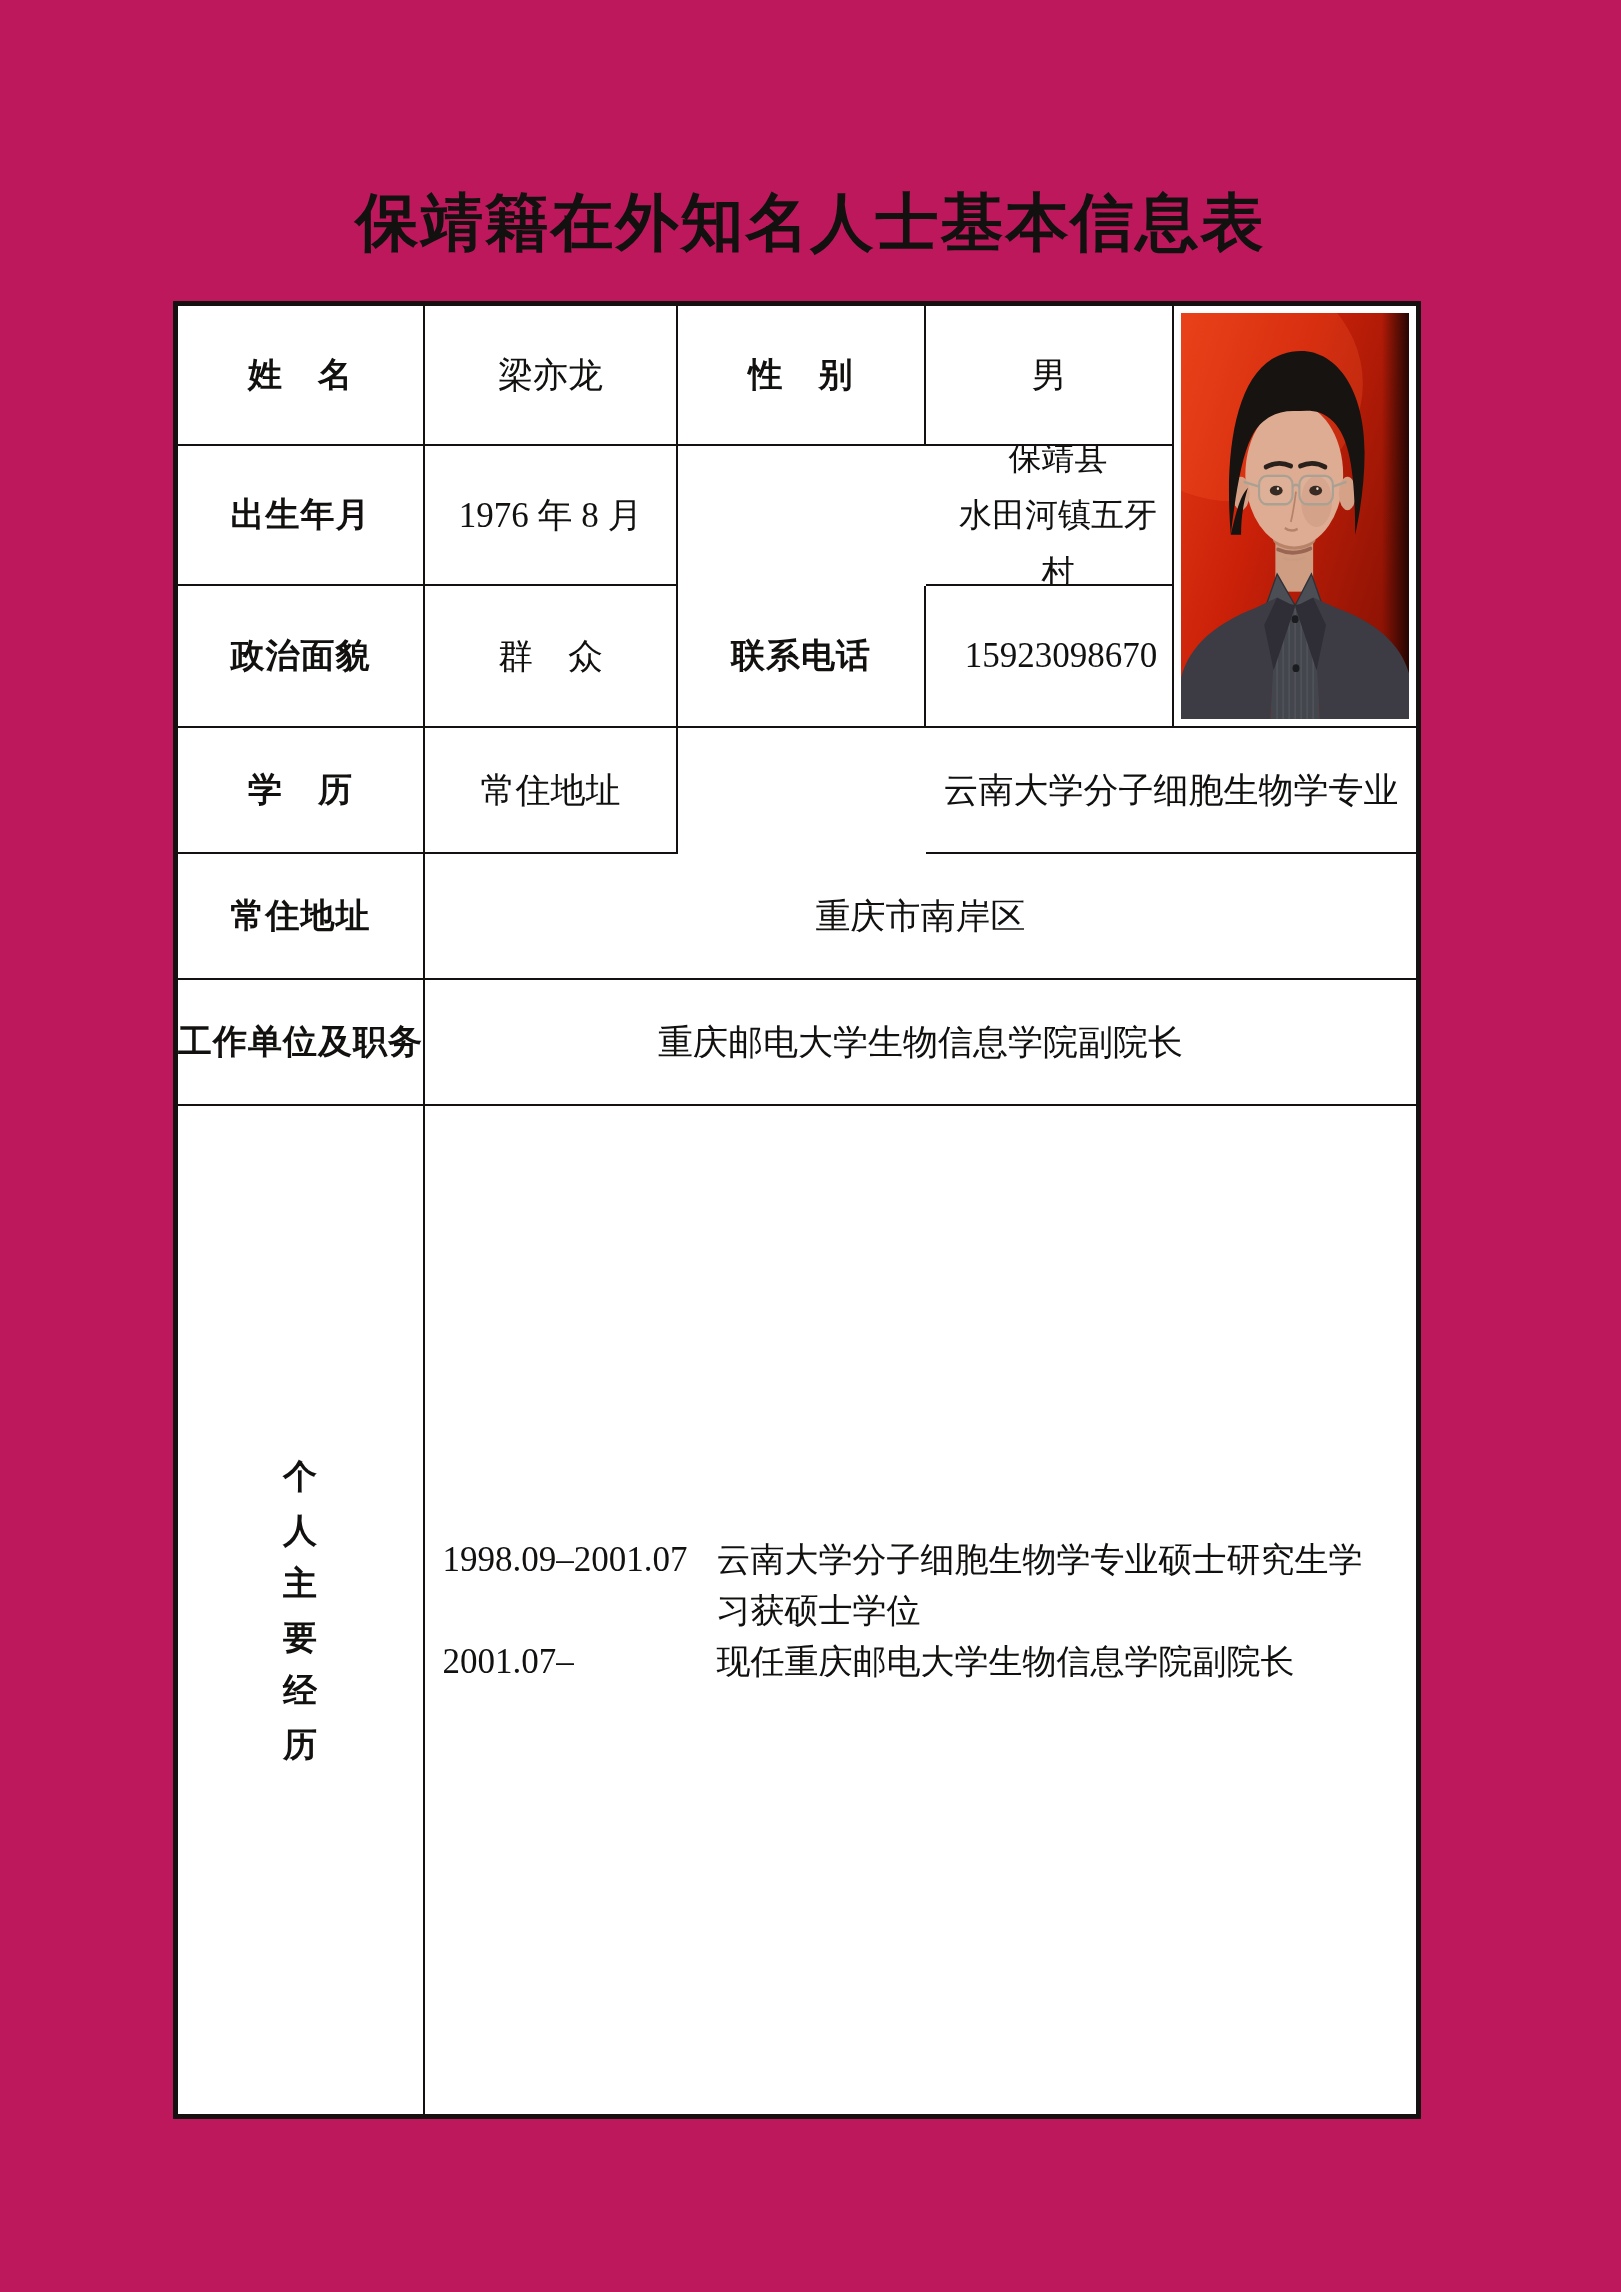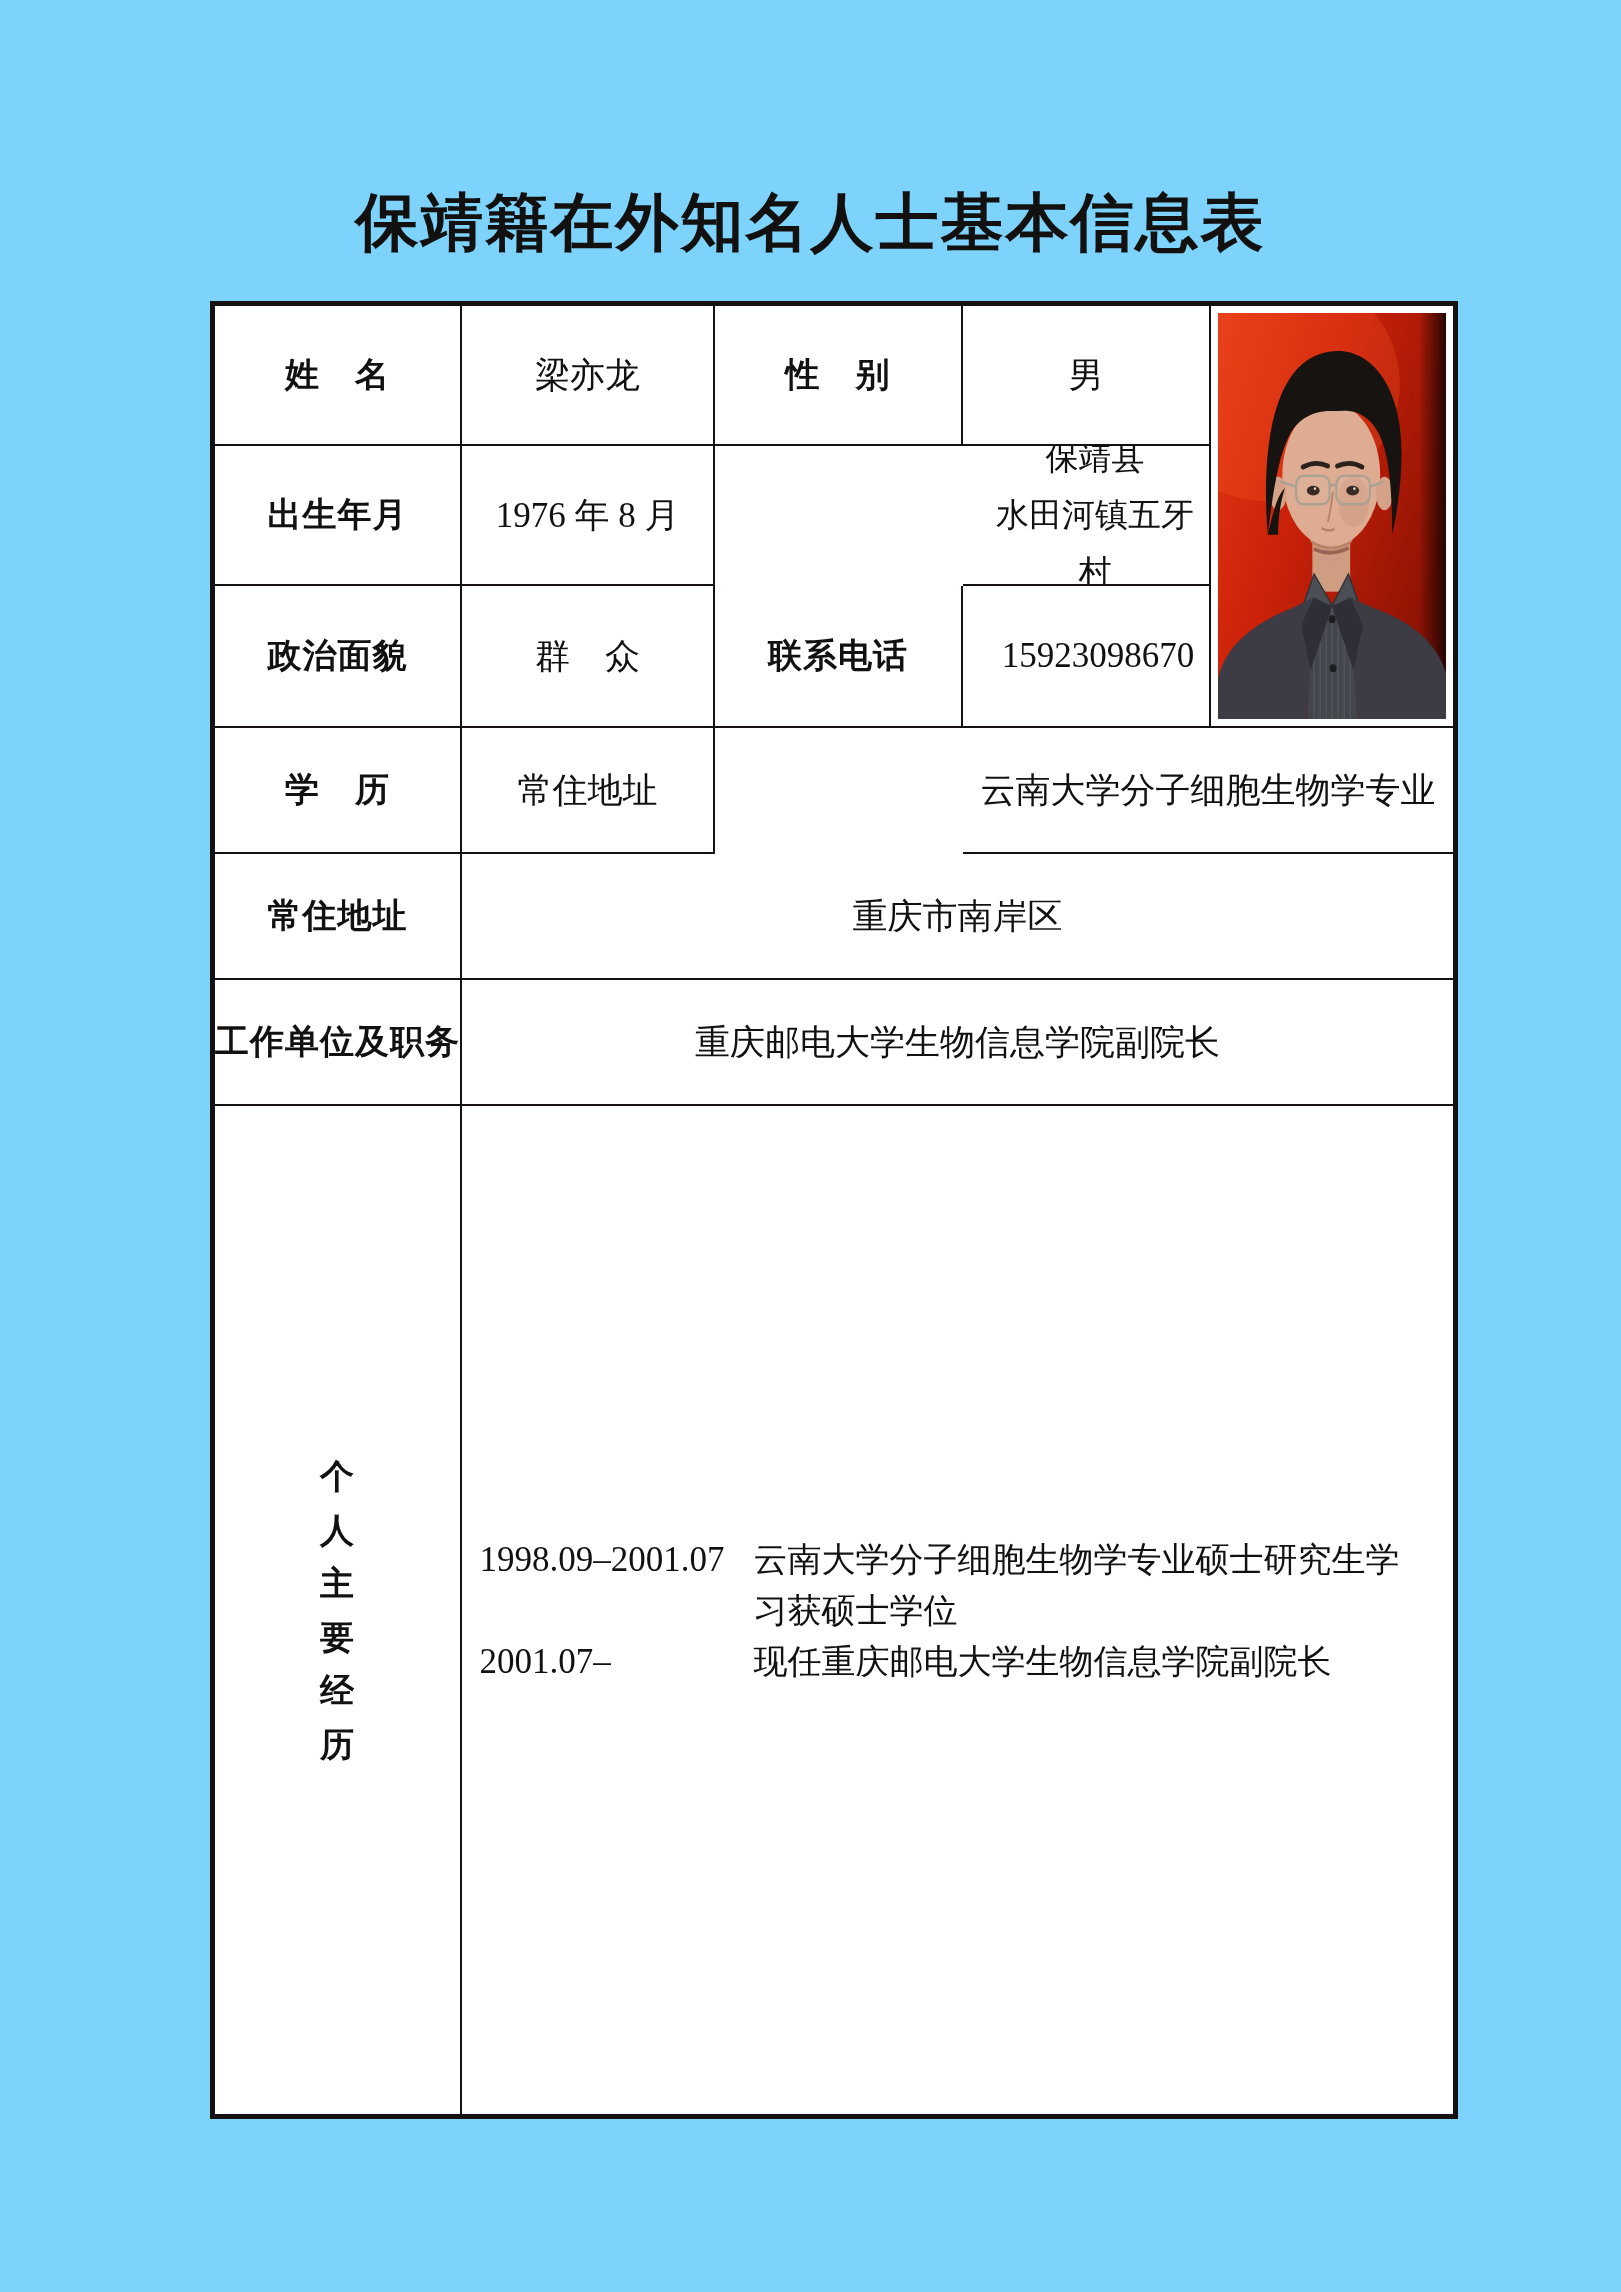--- a/index.html
+++ b/index.html
@@ -1,19 +1,19 @@
 <!DOCTYPE html>
 <html><head>
 <meta charset="utf-8">
 <style>
   html,body { margin:0; padding:0; background:#ffffff; }
   .page {
     position:relative;
     width:1621px; height:2293px;
-    background:#7dd3fc;
+    background:#be185d;
     color:#121110;
     font-family:"Liberation Serif","DejaVu Serif",serif;
     overflow:hidden;
   }
   .title {
     position:absolute;
     top:192px; left:0; right:0;
     text-align:center;
     font-family:"Liberation Serif","DejaVu Serif",serif;
     font-weight:bold;
@@ -24,21 +24,20 @@
   .info-table {
     position:absolute;
     left:173px; top:301px;
     width:1248px; height:1818px;
     box-sizing:border-box;
     border:5.9px solid #141110;
     display:grid;
     grid-template-columns:247px 253px 248px 248px 1fr;
     grid-template-rows:140px 140px 142px 126px 126px 126px 1fr;
     background:#ffffff;
-    margin-left:37px;
   }
   .cell {
     box-sizing:border-box;
     border-right:2.9px solid #141110;
     border-bottom:2.9px solid #141110;
     display:flex;
     align-items:center;
     justify-content:center;
     text-align:center;
     overflow:hidden;

